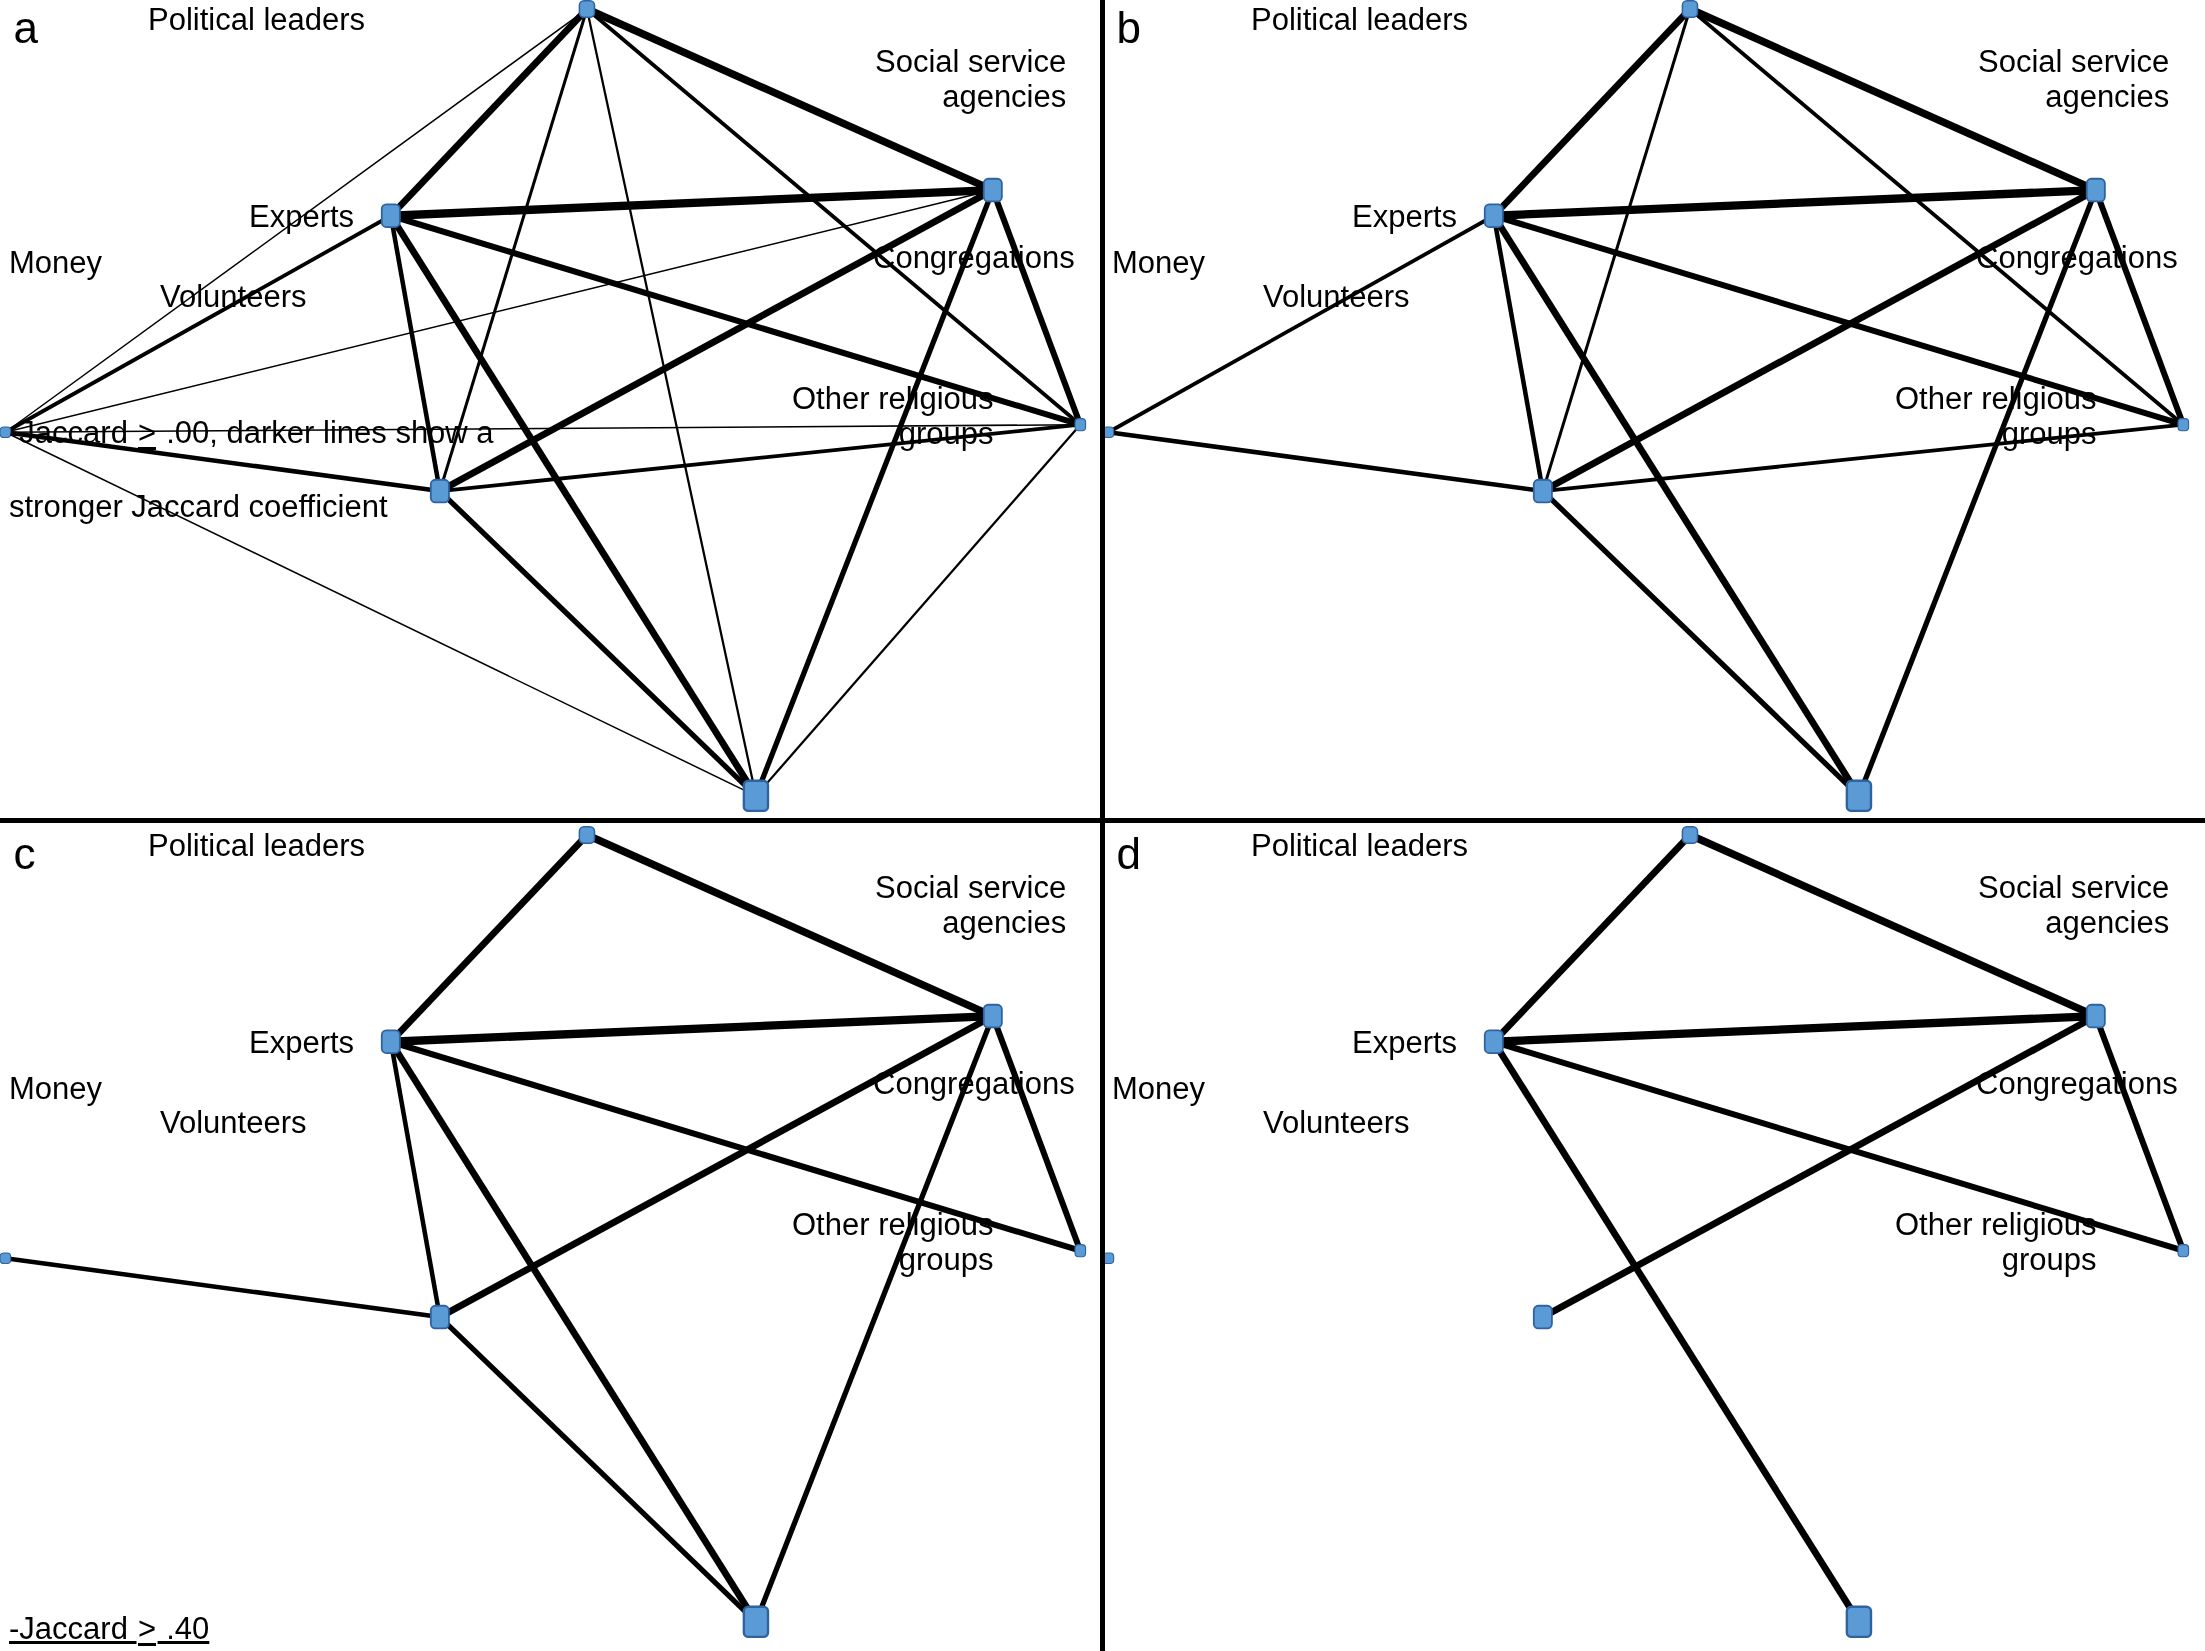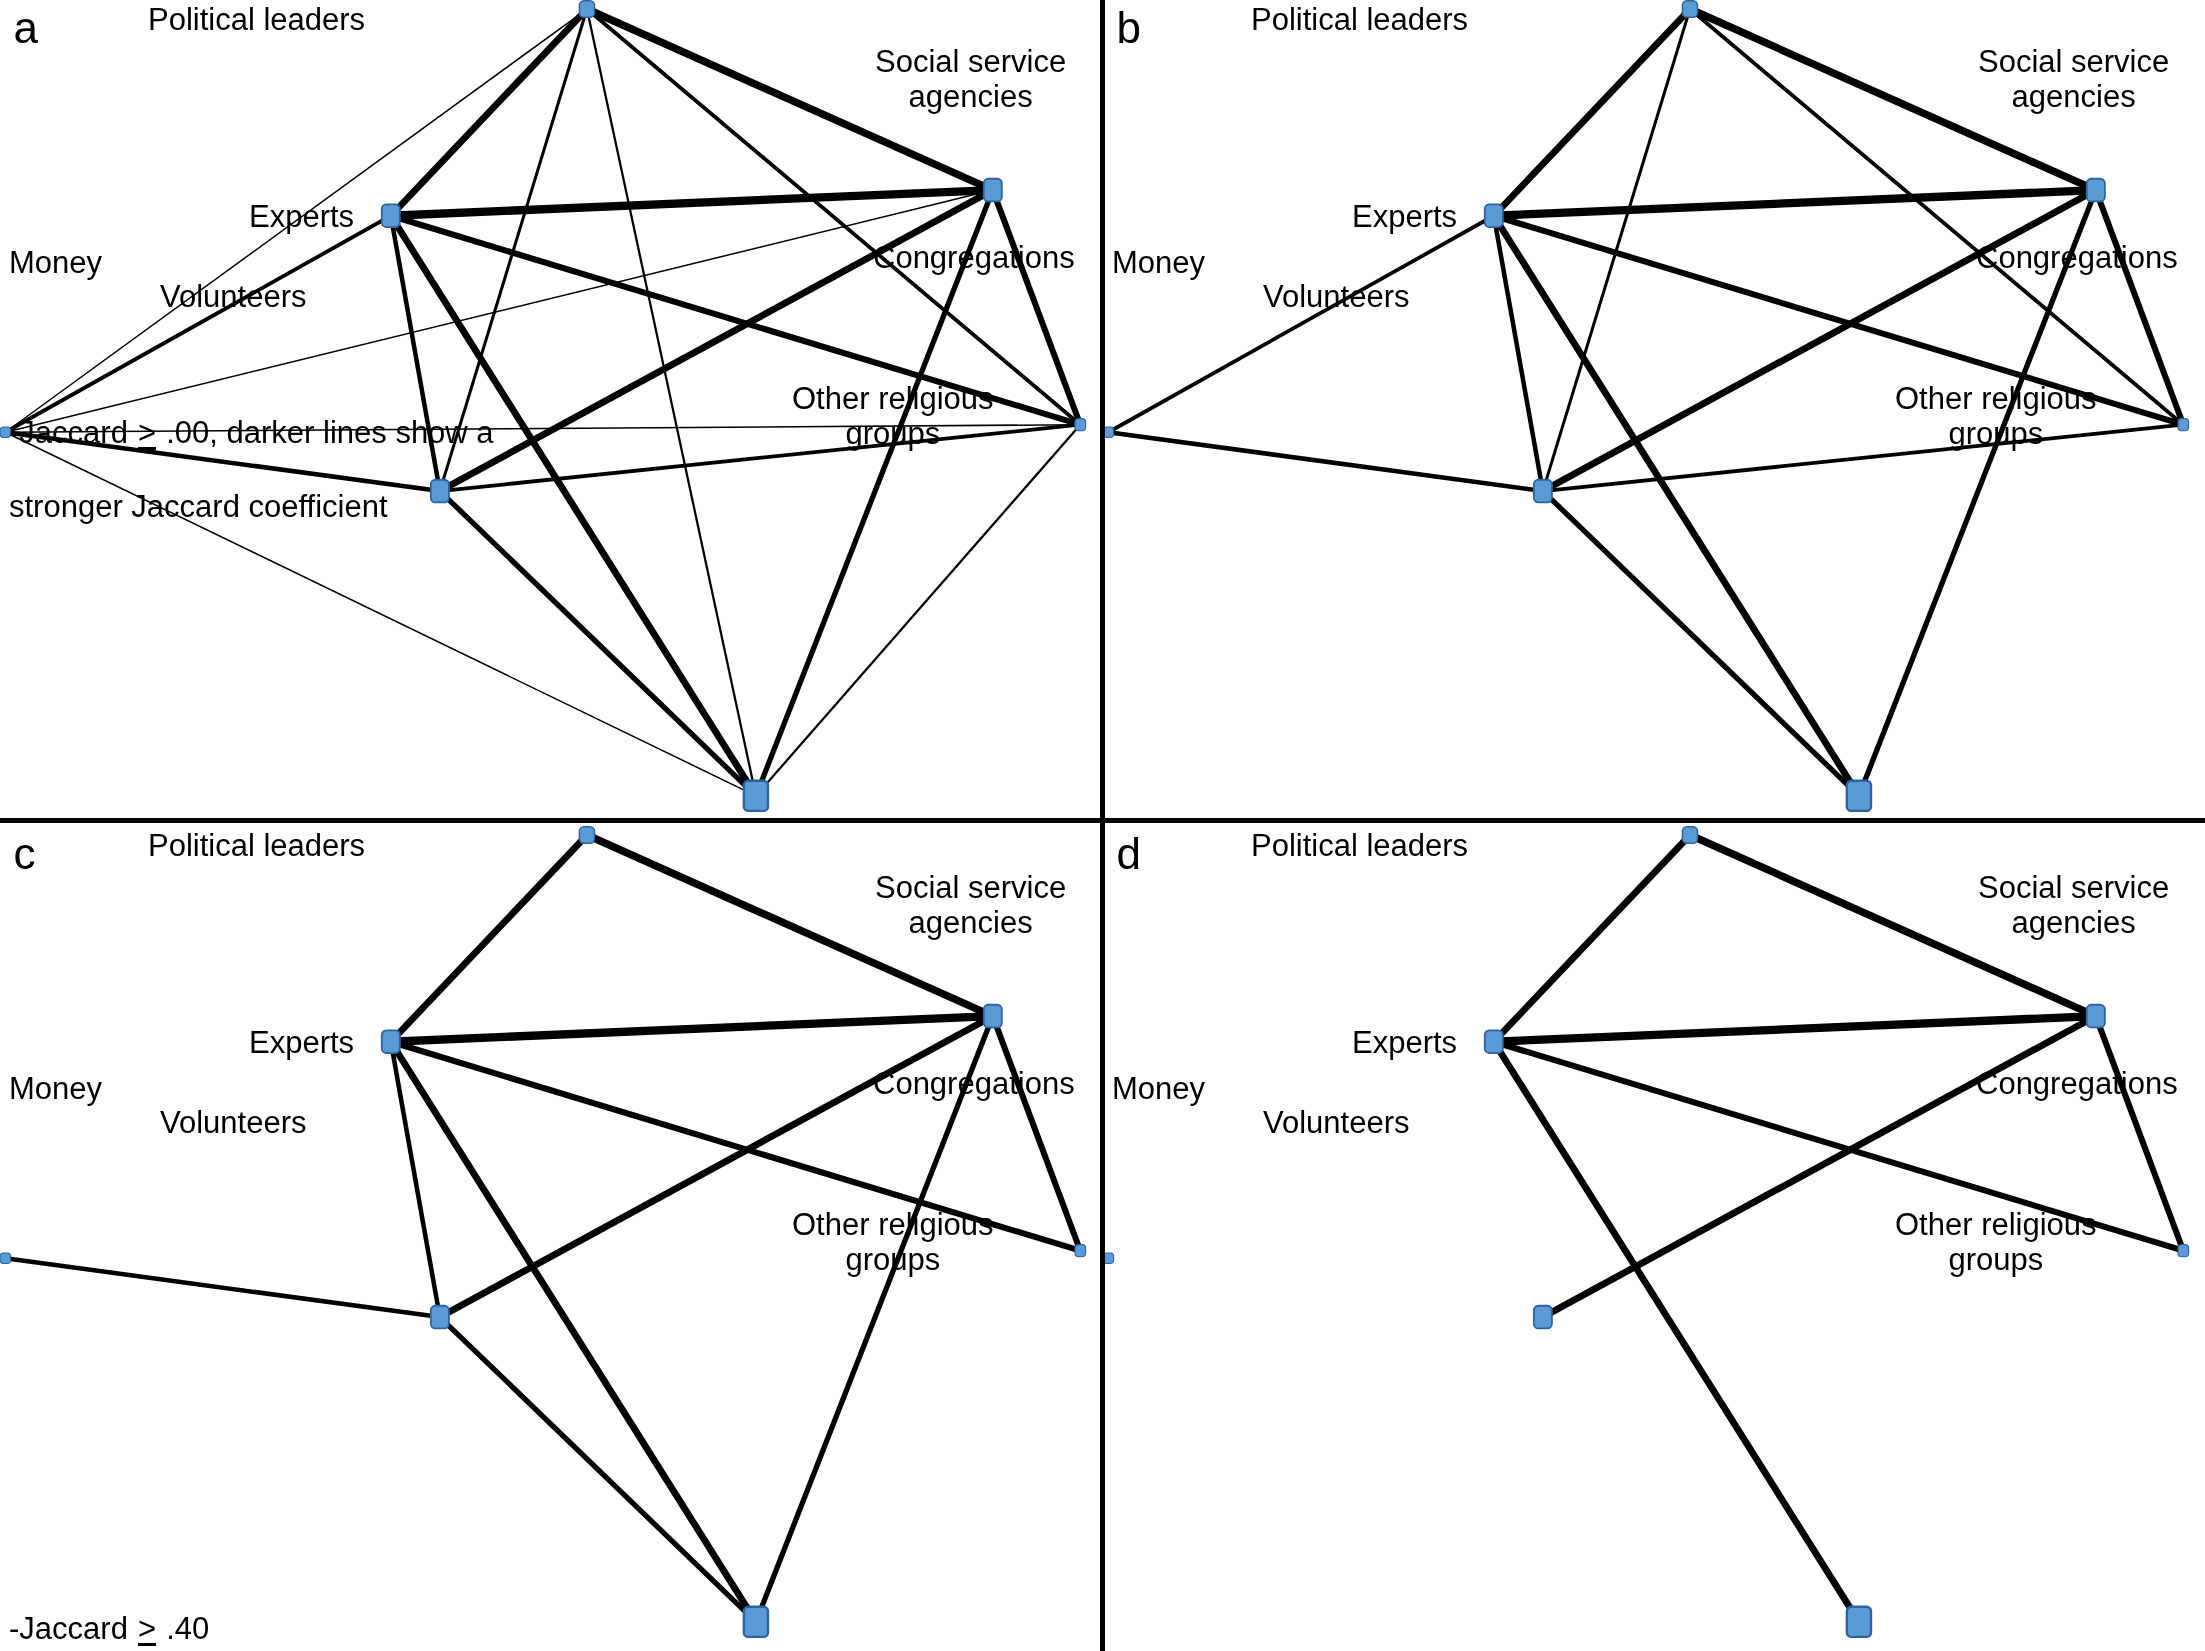--- a/index.html
+++ b/index.html
@@ -58,21 +58,21 @@
     font-weight:400;
     color:#000;
     letter-spacing:0px;
   }
   .node-label{
     position:absolute;
     font-size:31px;
     line-height:35px;
     color:#000;
     white-space:pre-line;
-    text-align:center;
+    text-align:right;
   }
   .caption{
     position:absolute;
     font-size:31px;
     line-height:37px;
     color:#000;
     white-space:pre-line;
   }
   .ge{
     display:inline-block;
@@ -213,21 +213,21 @@
     <div class="panel-letter" style="left:13.6px;top:6px;">c</div>
     <div class="node-label" style="left:148px;top:1.5px;">Political leaders</div>
     <div class="node-label" style="left:875px;top:44px;">Social service
 agencies</div>
     <div class="node-label" style="left:249px;top:199px;">Experts</div>
     <div class="node-label" style="left:9px;top:245px;">Money</div>
     <div class="node-label" style="left:160px;top:279px;">Volunteers</div>
     <div class="node-label" style="left:873px;top:240px;">Congregations</div>
     <div class="node-label" style="left:792px;top:381px;">Other religious
 groups</div>
-    <div class="caption" style="left:9px;top:747px;">
+    <div class="caption" style="left:9px;top:747px;text-decoration:underline;">
       <span>-Jaccard </span><span class="ge">&gt;</span><span> .40</span>
     </div>
   </div>
 
   <div class="panel" id="panel-d">
     <svg class="panel-svg" viewBox="0 0 1462 1095">
         <g>
           <line x1="518" y1="286" x2="1316" y2="252" stroke="#000000" stroke-width="11" stroke-linecap="butt"></line>
           <line x1="778" y1="12" x2="1316" y2="252" stroke="#000000" stroke-width="10" stroke-linecap="butt"></line>
           <line x1="518" y1="286" x2="1002" y2="1055" stroke="#000000" stroke-width="9" stroke-linecap="butt"></line>

